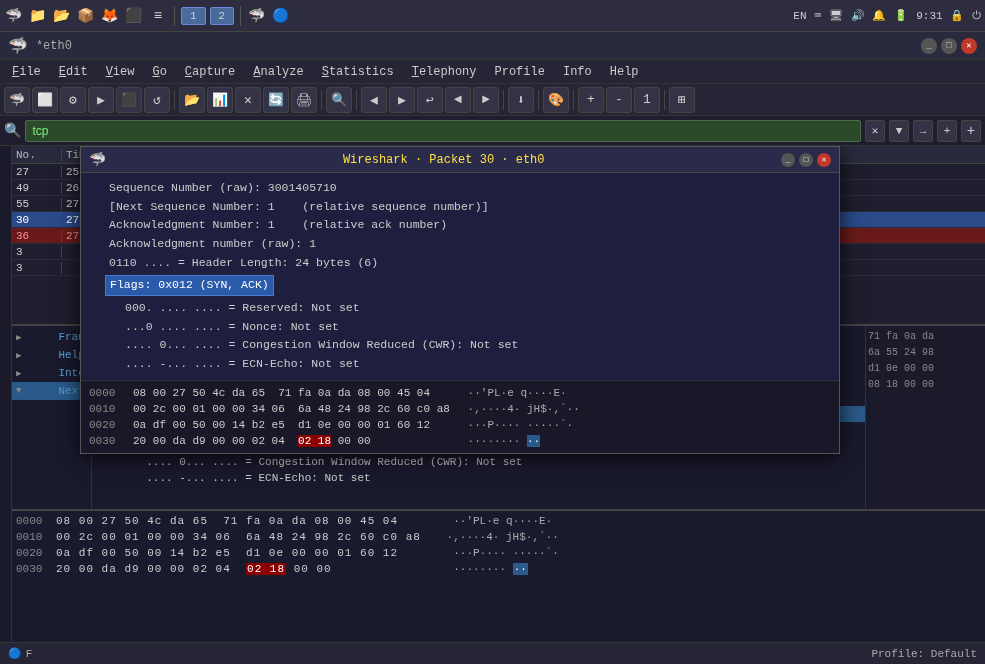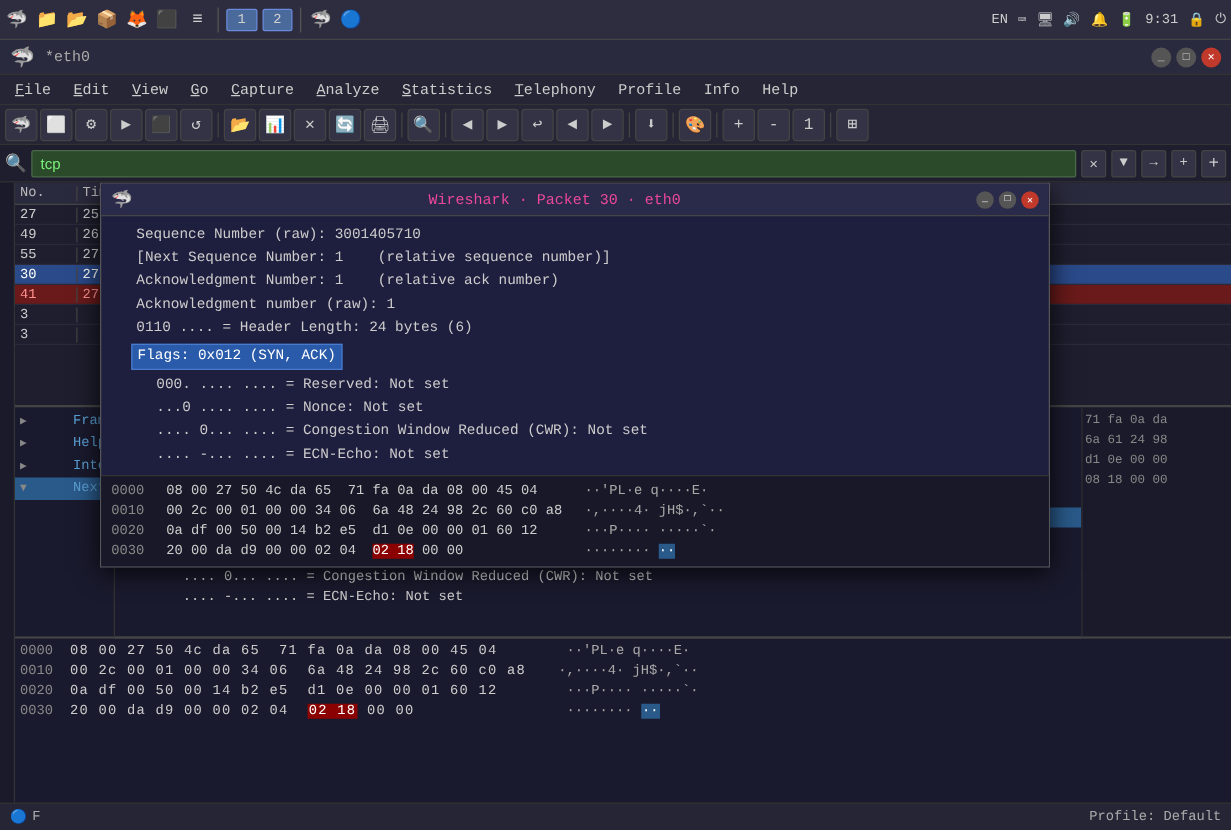--- a/index.html
+++ b/index.html
@@ -292,21 +292,21 @@
       pointer-events: all;
     }
     #dialog-title {
       height: 26px;
       background: #2a2a4a;
       display: flex;
       align-items: center;
       padding: 0 8px;
       border-bottom: 1px solid #444;
     }
-    #dialog-title .dtitle { flex: 1; font-size: 12px; color: #ec4899; text-align: center; }
+    #dialog-title .dtitle { flex: 1; font-size: 12px; color: #fde047; text-align: center; }
     .dialog-win-btn {
       width: 14px; height: 14px;
       border-radius: 50%;
       background: #555;
       display: flex; align-items: center; justify-content: center;
       font-size: 8px; cursor: pointer; margin-left: 4px; color: #fff;
     }
     .dialog-win-btn.close { background: #c0392b; }
     #dialog-app-icon { font-size: 14px; margin-right: 4px; }
 
@@ -524,21 +524,21 @@
         <div class="packet-row selected">
           <span class="col-no">30</span>
           <span class="col-time">27.465434738</span>
           <span class="col-src" style="color:#ff9090;">36.152.44.96</span>
           <span class="col-dst">192.168.10.223</span>
           <span class="col-proto">TCP</span>
           <span class="col-len">60</span>
           <span class="col-info">80 → 20  [SYN, ACK]  Seq</span>
         </div>
         <div class="packet-row red-bg">
-          <span class="col-no">41</span>
+          <span class="col-no">36</span>
           <span class="col-time">27.465464512</span>
           <span class="col-src">192.168.10.223</span>
           <span class="col-dst">36.152.44.96</span>
           <span class="col-proto">TCP</span>
           <span class="col-len">54</span>
           <span class="col-info">Seq=1  Wi</span>
         </div>
         <div class="packet-row normal">
           <span class="col-no">3</span>
           <span class="col-time"></span>
@@ -612,21 +612,21 @@
           <div class="detail-row">
             <span>&nbsp;&nbsp;&nbsp;&nbsp;&nbsp;&nbsp;&nbsp;.... -... .... = ECN-Echo: Not set</span>
           </div>
         </div>
 
         <div id="right-hex">
           <div class="rhex-row">
             <span>71 fa 0a da</span>
           </div>
           <div class="rhex-row">
-            <span>6a 61 24 98</span>
+            <span>6a 55 24 98</span>
           </div>
           <div class="rhex-row">
             <span>d1 0e 00 00</span>
           </div>
           <div class="rhex-row">
             <span>08 18 00 00</span>
           </div>
         </div>
       </div>
 

